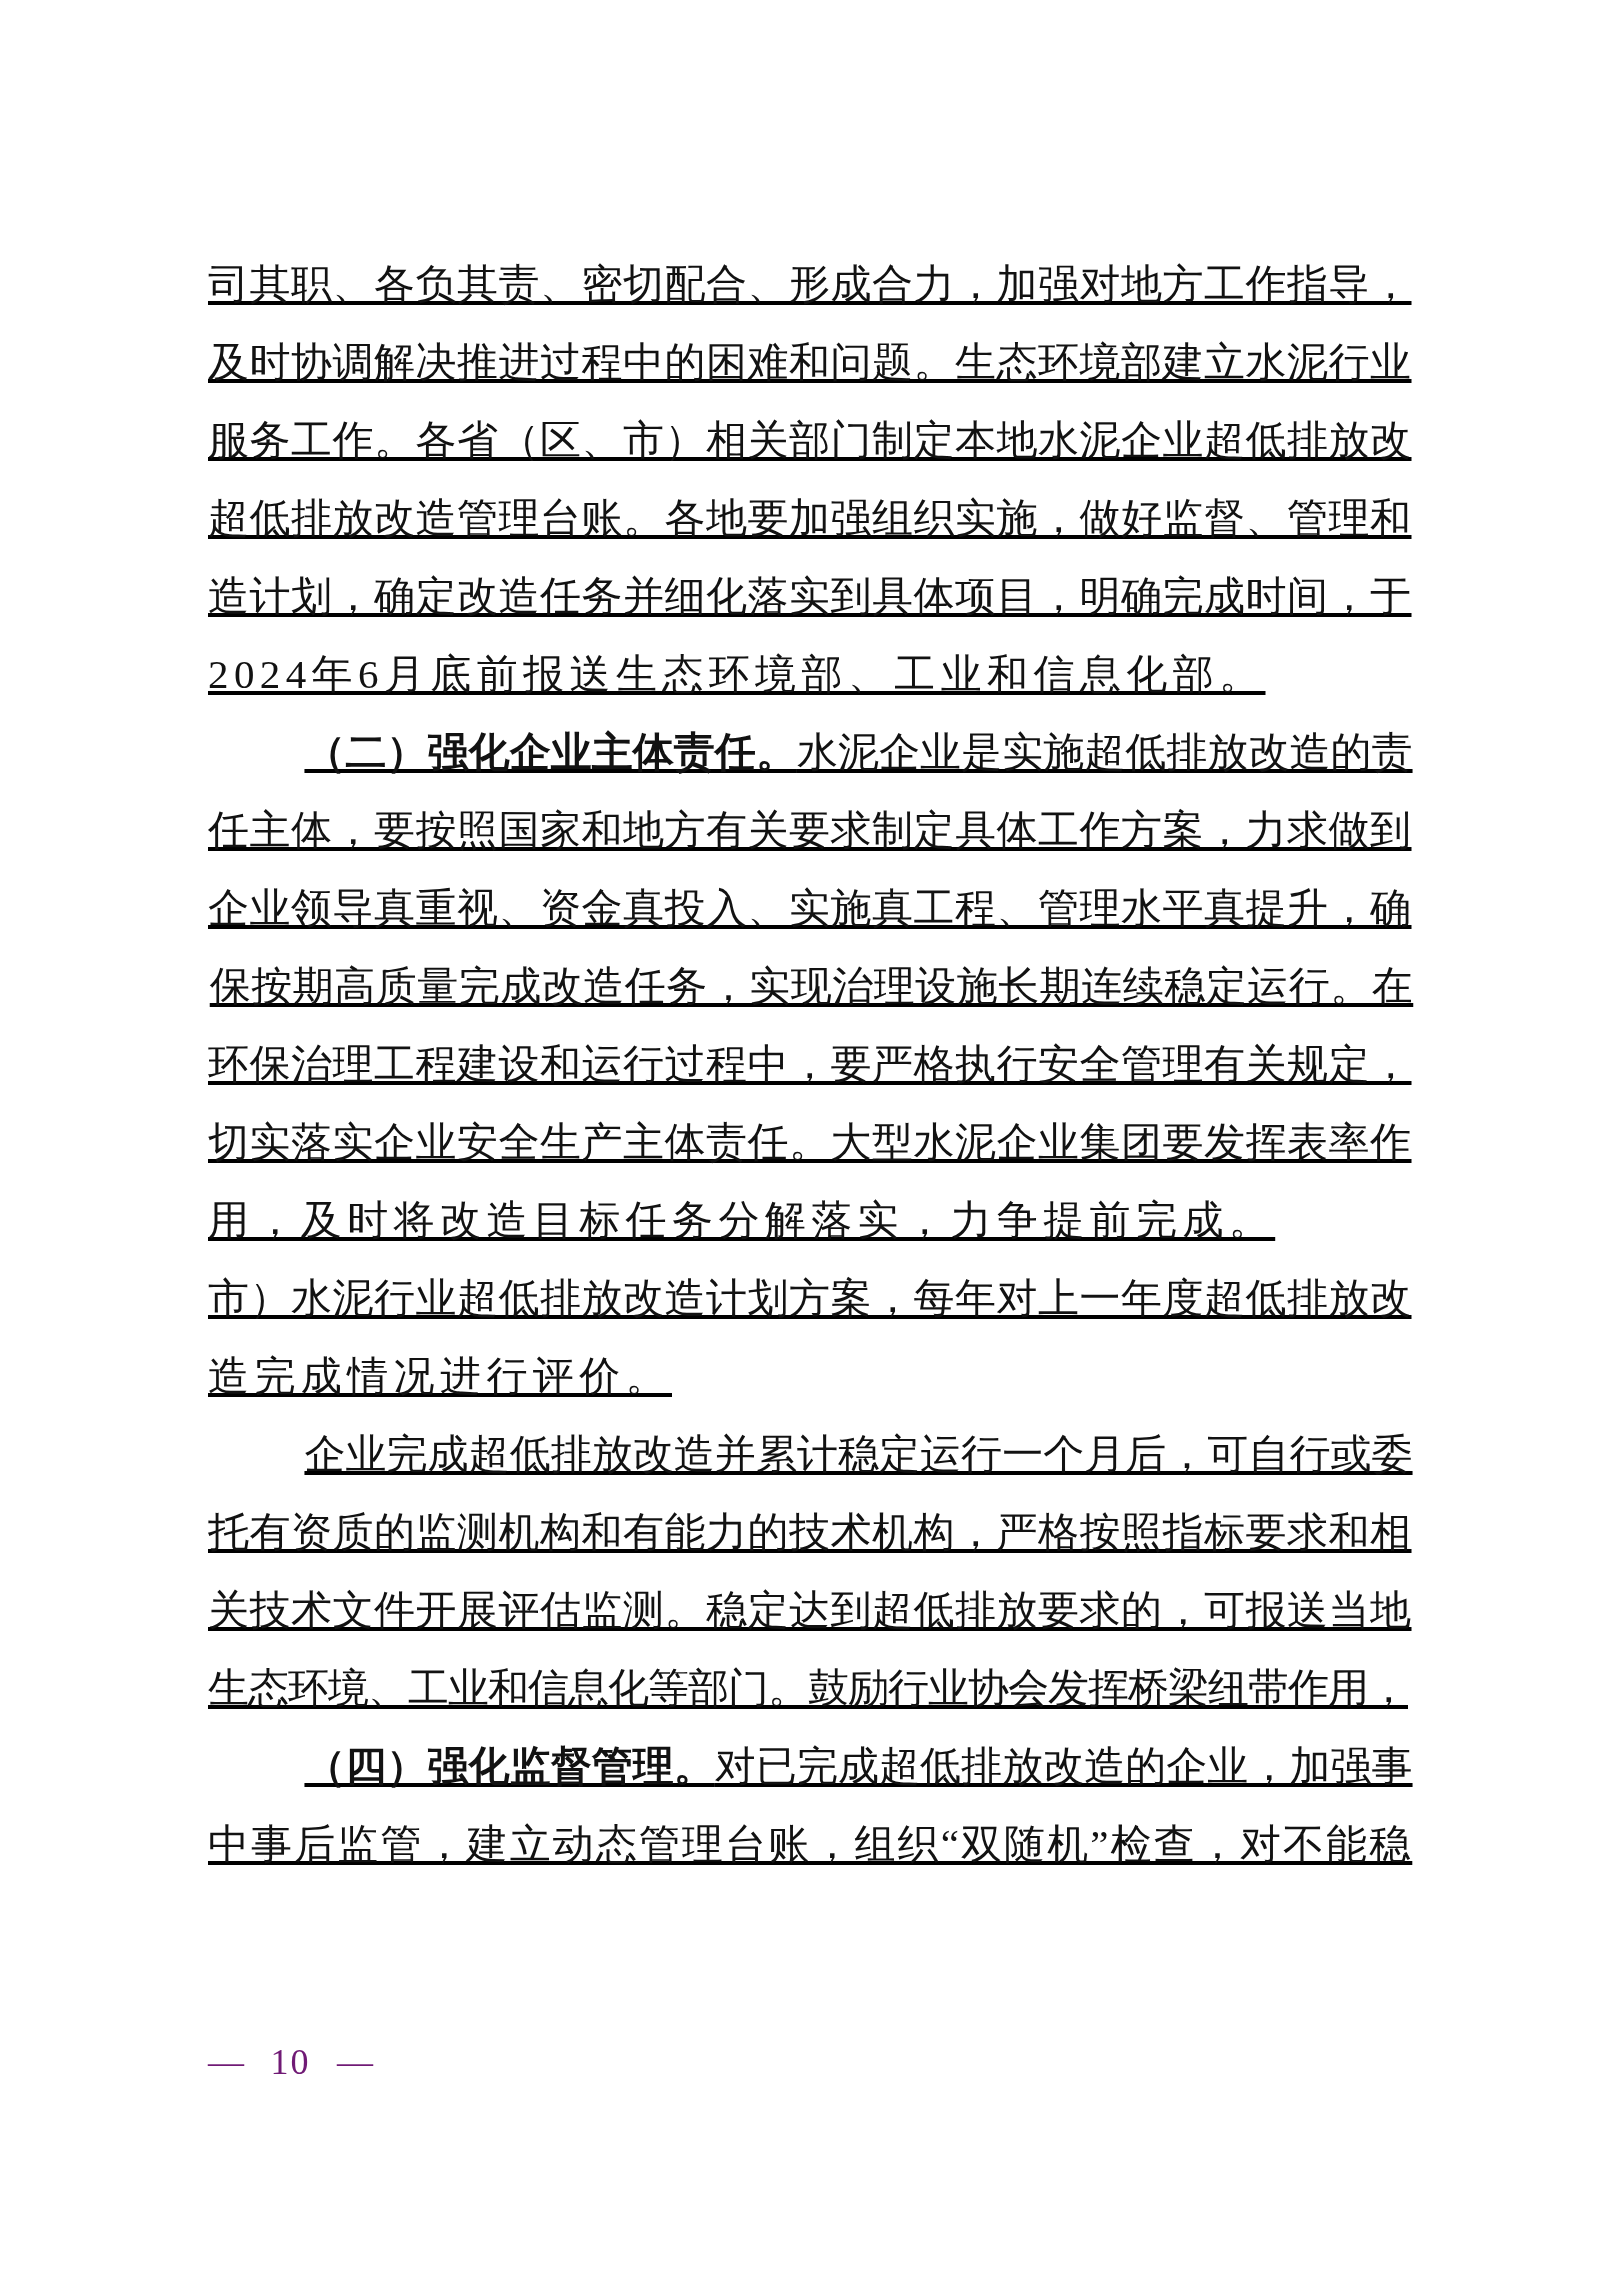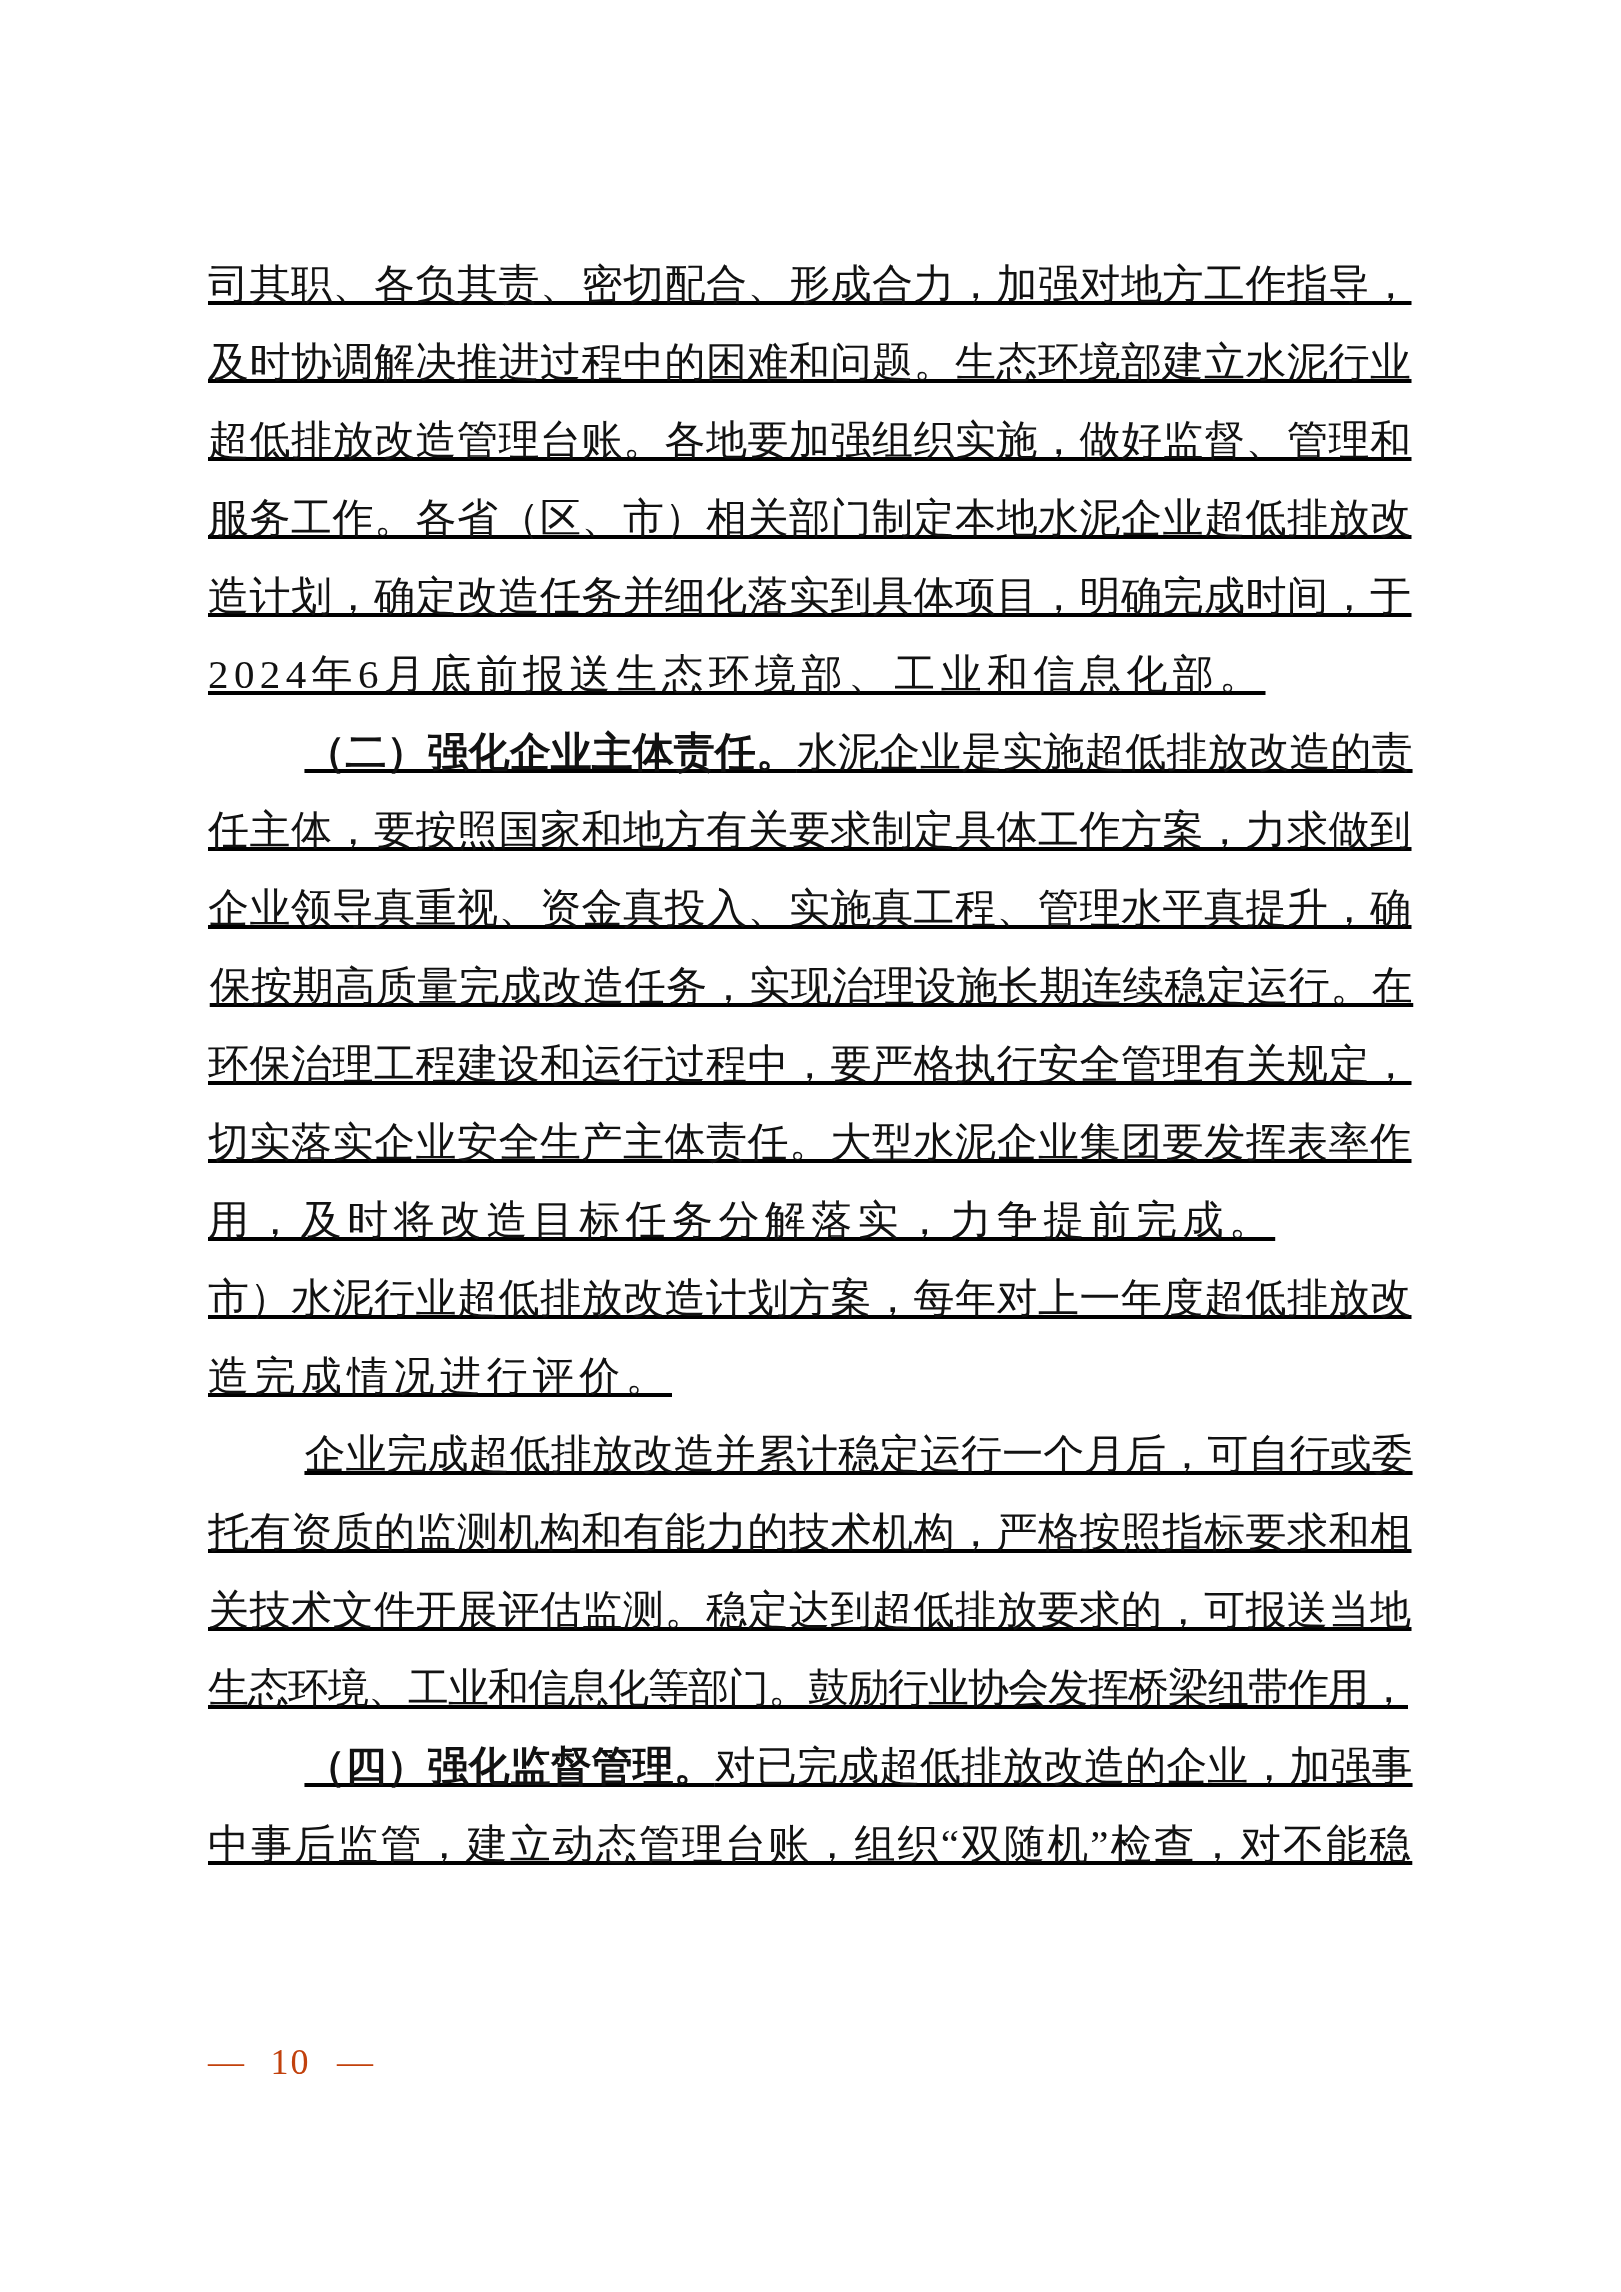--- a/index.html
+++ b/index.html
@@ -44,38 +44,38 @@
   .line .seg-bold {
     font-weight: bold;
   }
   .footer {
     position: absolute;
     left: 208px;
     top: 2037px;
     height: 51px;
     line-height: 51px;
     font-size: 36px;
-    color: #c2410c;
+    color: #701a75;
     white-space: nowrap;
   }
   .footer .pagenum {
     margin: 0 26.5px;
     letter-spacing: 2px;
   }
 </style>
 </head>
 <body>
 
 <div class="page">
 
   <div class="text-block" id="body-lines">
       <div class="line" style="letter-spacing: 0.5px;"><span><span class="seg-regular">司其职、各负其责、密切配合、形成合力，加强对地方工作指导，</span></span></div>
       <div class="line" style="letter-spacing: 0.5px;"><span><span class="seg-regular">及时协调解决推进过程中的困难和问题。生态环境部建立水泥行业</span></span></div>
+      <div class="line" style="letter-spacing: 0.5px;"><span><span class="seg-regular">服务工作。各省（区、市）相关部门制定本地水泥企业超低排放改</span></span></div>
       <div class="line" style="letter-spacing: 0.5px;"><span><span class="seg-regular">超低排放改造管理台账。各地要加强组织实施，做好监督、管理和</span></span></div>
-      <div class="line" style="letter-spacing: 0.5px;"><span><span class="seg-regular">服务工作。各省（区、市）相关部门制定本地水泥企业超低排放改</span></span></div>
       <div class="line" style="letter-spacing: 0.5px;"><span><span class="seg-regular">造计划，确定改造任务并细化落实到具体项目，明确完成时间，于</span></span></div>
       <div class="line"><span><span class="seg-regular">2024年6月底前报送生态环境部、工业和信息化部。</span></span></div>
       <div class="line indent" style="letter-spacing: 0.04px;"><span><span class="seg-bold">（二）强化企业主体责任。</span><span class="seg-regular">水泥企业是实施超低排放改造的责</span></span></div>
       <div class="line" style="letter-spacing: 0.5px;"><span><span class="seg-regular">任主体，要按照国家和地方有关要求制定具体工作方案，力求做到</span></span></div>
       <div class="line" style="letter-spacing: 0.5px;"><span><span class="seg-regular">企业领导真重视、资金真投入、实施真工程、管理水平真提升，确</span></span></div>
       <div class="line" style="letter-spacing: 0.5px; text-align: center;"><span><span class="seg-regular">保按期高质量完成改造任务，实现治理设施长期连续稳定运行。在</span></span></div>
       <div class="line" style="letter-spacing: 0.5px;"><span><span class="seg-regular">环保治理工程建设和运行过程中，要严格执行安全管理有关规定，</span></span></div>
       <div class="line" style="letter-spacing: 0.5px;"><span><span class="seg-regular">切实落实企业安全生产主体责任。大型水泥企业集团要发挥表率作</span></span></div>
       <div class="line"><span><span class="seg-regular">用，及时将改造目标任务分解落实，力争提前完成。</span></span></div>
       <div class="line" style="letter-spacing: 0.5px;"><span><span class="seg-regular">市）水泥行业超低排放改造计划方案，每年对上一年度超低排放改</span></span></div>

